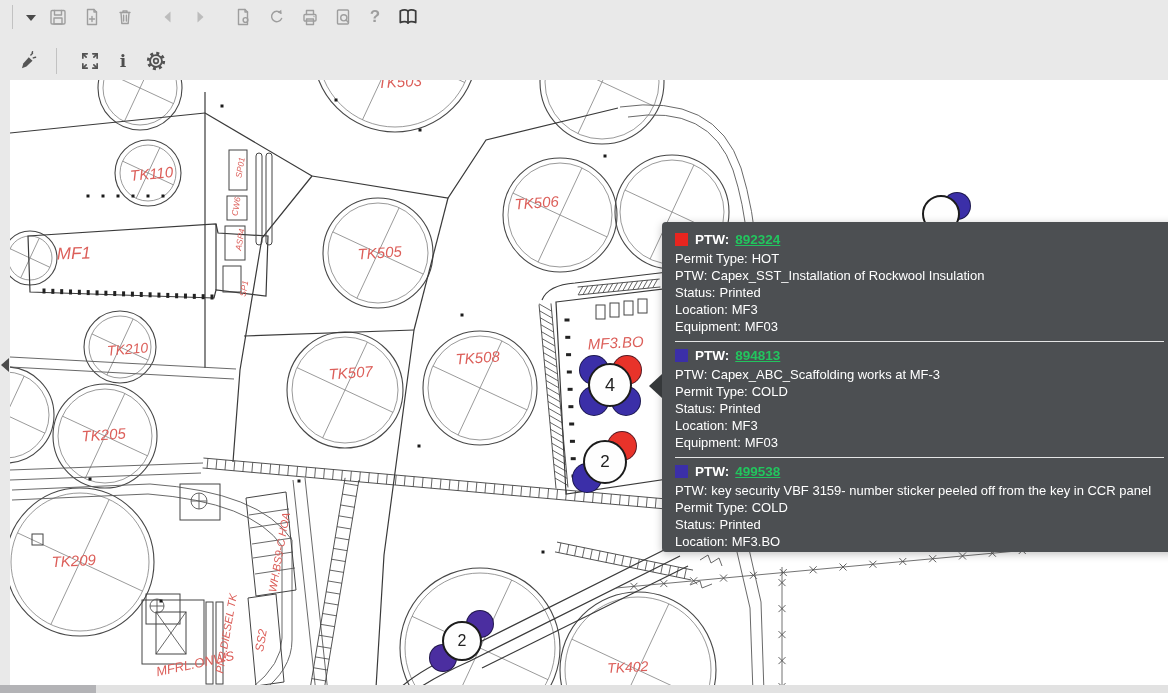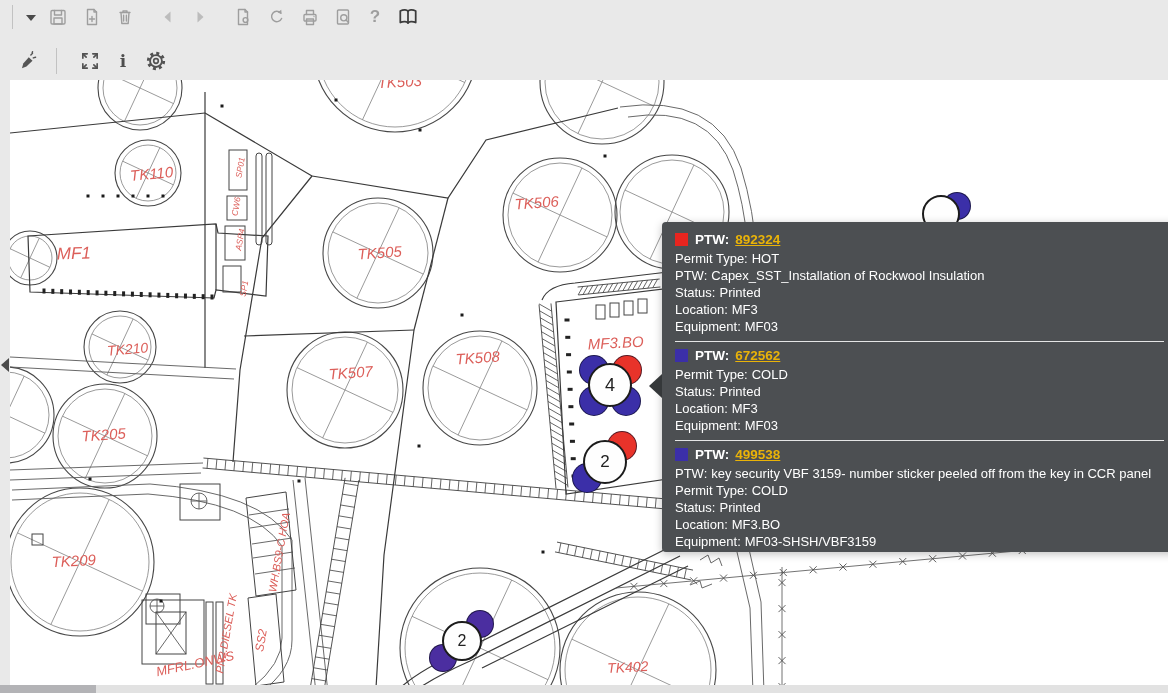--- a/index.html
+++ b/index.html
@@ -20,21 +20,21 @@
   #marker-layer{position:absolute;left:0;top:0;width:1168px;height:693px;pointer-events:none;z-index:20;}
   .petal{position:absolute;border-radius:50%;border:1px solid rgba(10,10,30,.65);box-sizing:border-box;pointer-events:auto;}
   .mkc{position:absolute;background:#fefefe;border:2px solid #1c1c1c;border-radius:50%;display:flex;align-items:center;justify-content:center;color:#222;box-sizing:border-box;pointer-events:auto;}
   
   .tooltip{position:absolute;left:662px;top:222px;width:528px;height:330px;background:#4c4f52;border-radius:4px;color:#fff;font-size:13px;padding:4px 26px 0 13px;box-sizing:border-box;overflow:hidden;z-index:30;box-shadow:0 2px 8px rgba(0,0,0,.25);}
   .tt-arrow{position:absolute;left:649px;top:374px;width:0;height:0;border-top:12px solid transparent;border-bottom:12px solid transparent;border-right:13px solid #35383a;z-index:31;}
   .tt-entry{padding:4px 0 6px;border-bottom:1px solid rgba(255,255,255,.85);}
   .tt-entry:last-child{border-bottom:none;}
   .tt-head{display:flex;align-items:center;font-weight:700;margin:2px 0 3px;font-size:13.5px;}
   .tt-sq{width:13px;height:13px;margin-right:7px;flex:0 0 auto;}
-  .tt-id{text-decoration:underline;margin-left:6px;cursor:pointer;color:#eab308;}
+  .tt-id{text-decoration:underline;margin-left:6px;cursor:pointer;color:#22c55e;}
   .tt-line{line-height:17px;white-space:nowrap;}
   .lbl{margin-right:4px;}
   .tt-scroll{position:absolute;right:3px;top:7px;width:10px;height:314px;background:#c5c7c9;border-radius:5px;}
   
   .hsb{position:absolute;left:0;top:685px;width:1168px;height:8px;background:#e2e2e2;z-index:5;}
   .hsb-thumb{position:absolute;left:0;top:0;width:96px;height:8px;background:#b3b3b6;}
 </style>
 </head>
 <body>
 
@@ -600,22 +600,23 @@
       <div class="tt-line"><span class="lbl">PTW:</span><span>Capex_SST_Installation of Rockwool Insulation</span></div>
       <div class="tt-line"><span class="lbl">Status:</span><span>Printed</span></div>
       <div class="tt-line"><span class="lbl">Location:</span><span>MF3</span></div>
       <div class="tt-line"><span class="lbl">Equipment:</span><span>MF03</span></div>
     </div>
 
     <div class="tt-entry">
       <div class="tt-head">
         <span class="tt-sq" style="background: rgb(59, 47, 168);"></span>
         <span>PTW:</span>
-        <span class="tt-id">672562</span>
+        <span class="tt-id">894813</span>
       </div>
+      <div class="tt-line"><span class="lbl">PTW:</span><span>Capex_ABC_Scaffolding works at MF-3</span></div>
       <div class="tt-line"><span class="lbl">Permit Type:</span><span>COLD</span></div>
       <div class="tt-line"><span class="lbl">Status:</span><span>Printed</span></div>
       <div class="tt-line"><span class="lbl">Location:</span><span>MF3</span></div>
       <div class="tt-line"><span class="lbl">Equipment:</span><span>MF03</span></div>
     </div>
 
     <div class="tt-entry">
       <div class="tt-head">
         <span class="tt-sq" style="background: rgb(59, 47, 168);"></span>
         <span>PTW:</span>

